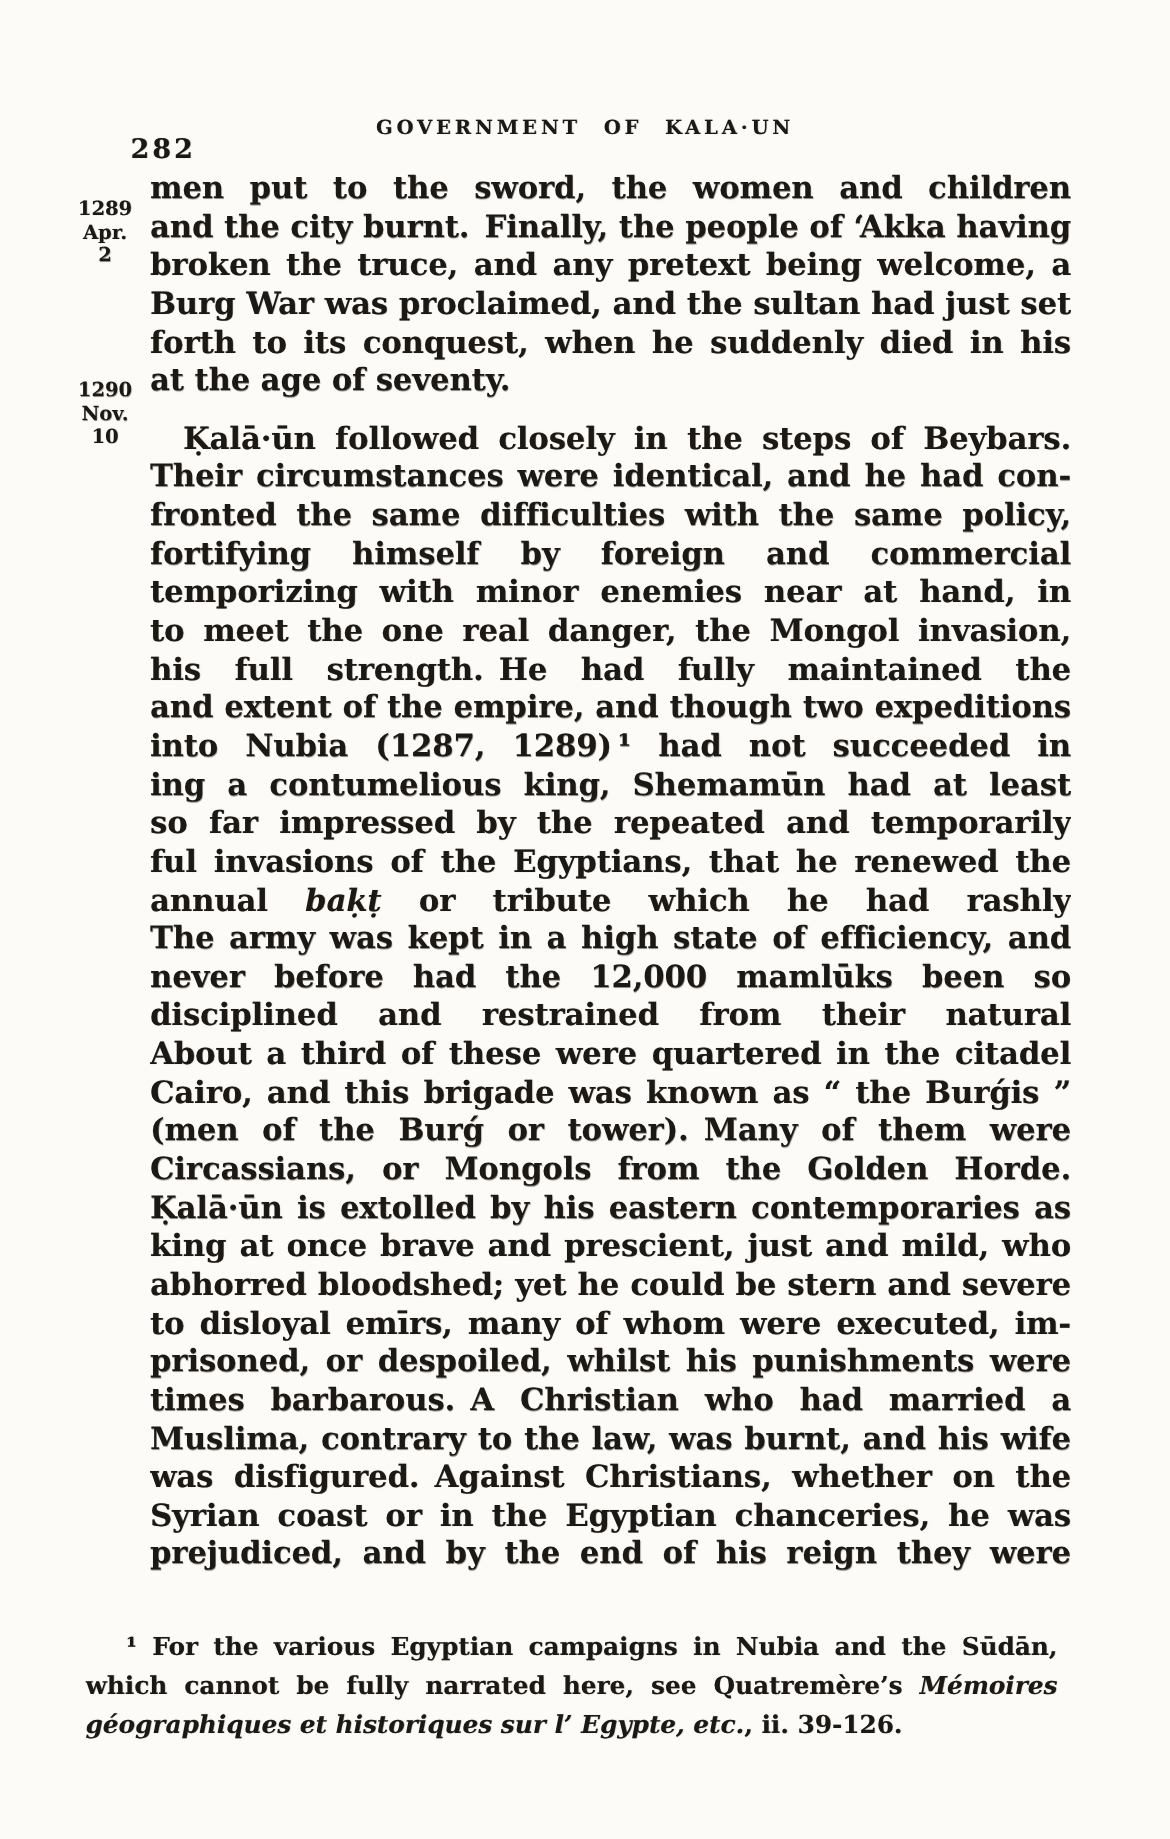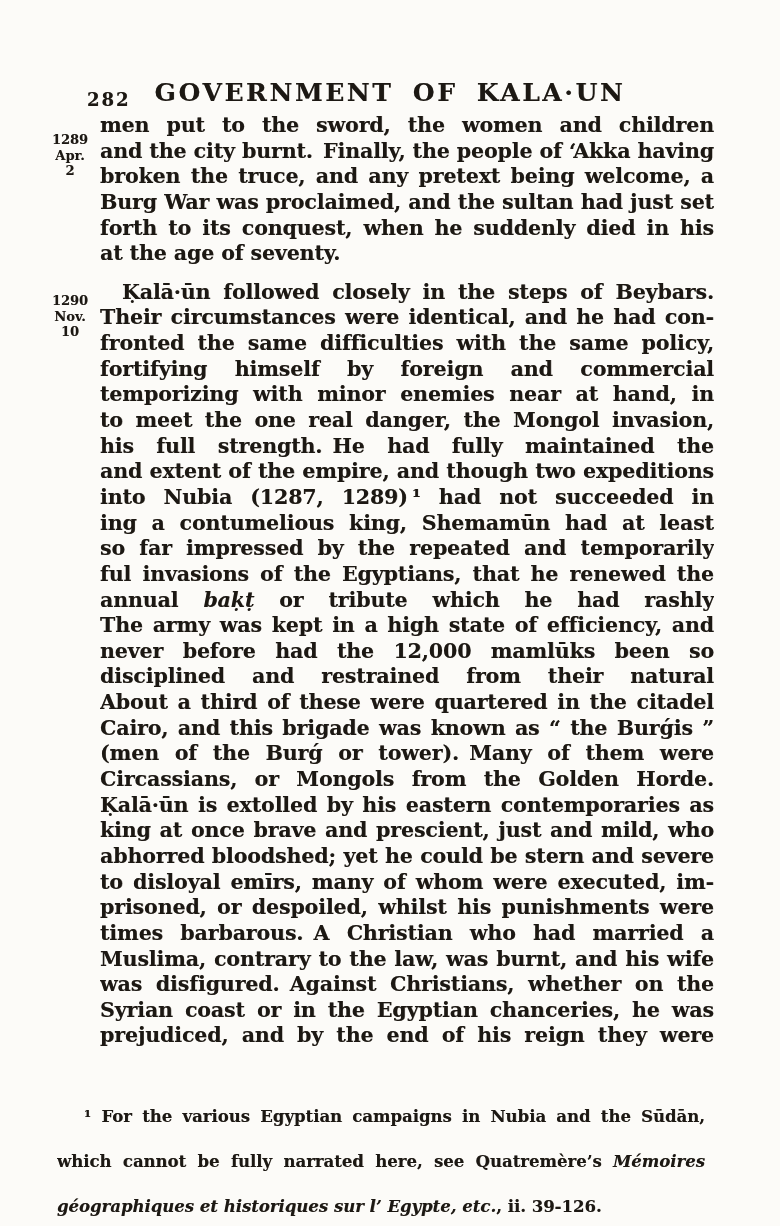--- a/index.html
+++ b/index.html
@@ -13,21 +13,21 @@
     text-shadow:0.3px 0.4px 0.5px rgba(30,22,14,0.5);
   }
   
   .header{position:absolute;top:78px;left:0;width:100%;height:26px;}
   .pageno{
     position:absolute;left:87px;top:11px;
     font-size:18px;font-weight:bold;letter-spacing:2px;
   }
   .running{
     display:block;text-align:center;
-    font-size:25px;font-weight:bold;
+    font-size:13px;font-weight:bold;
     letter-spacing:2.6px;word-spacing:8px;
   }
   
   #text-block{
     position:absolute;left:100px;top:113px;width:614px;
     font-size:20.5px;font-weight:bold;
   }
   .para + .para{margin-top:13px;}
   .line{
     line-height:25.65px;height:25.65px;overflow:hidden;
@@ -37,30 +37,30 @@
   }
   .line.no-just{text-align-last:left;}
   .line.indent{text-indent:22px;}
   
   .margin-note{
     position:absolute;left:40px;width:60px;
     text-align:center;
     font-size:13px;font-weight:bold;line-height:15.6px;
   }
   .note-0{top:132px;}
-  .note-1{top:253px;margin-top:40px;}
+  .note-1{top:253px;}
   .mline{white-space:nowrap;}
   
   #footnote{
     position:absolute;left:57px;top:1085px;width:648px;
     font-size:16.5px;font-weight:bold;
   }
   .fline{
     line-height:26.2px;height:26.2px;overflow:hidden;
-    text-align:justify;text-align-last:justify;margin-top:19px;
+    text-align:justify;text-align-last:justify;
   }
   .fline.no-just{text-align-last:left;}
   .fline.indent{text-indent:27px;}
   i{font-style:italic;}
 </style>
 </head>
 <body>
 
 <div class="page">
   <div class="header">

